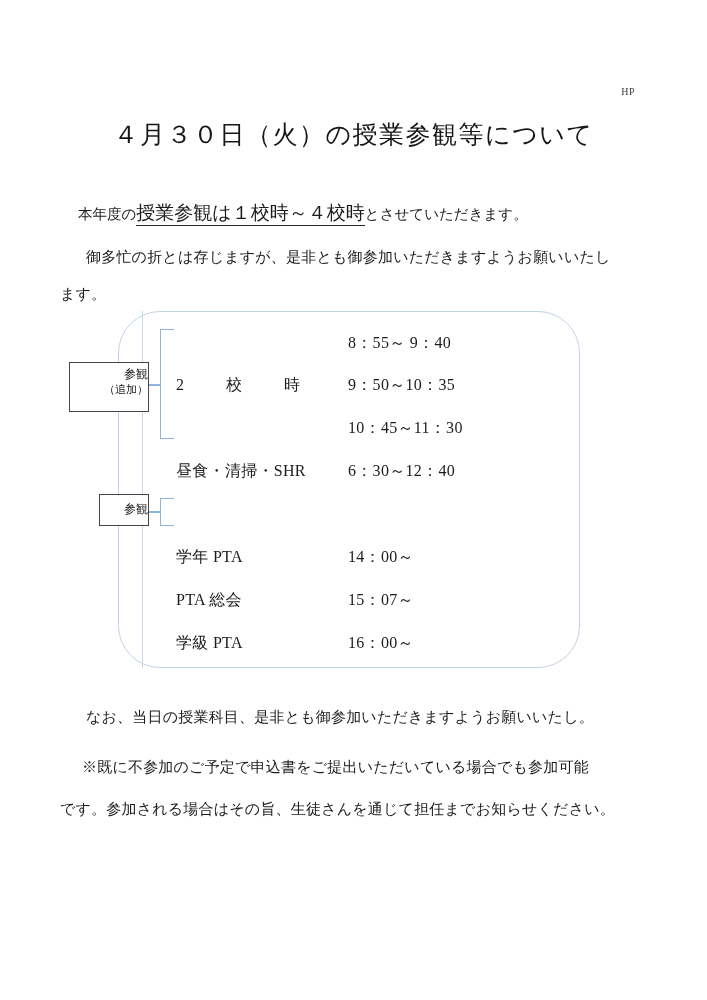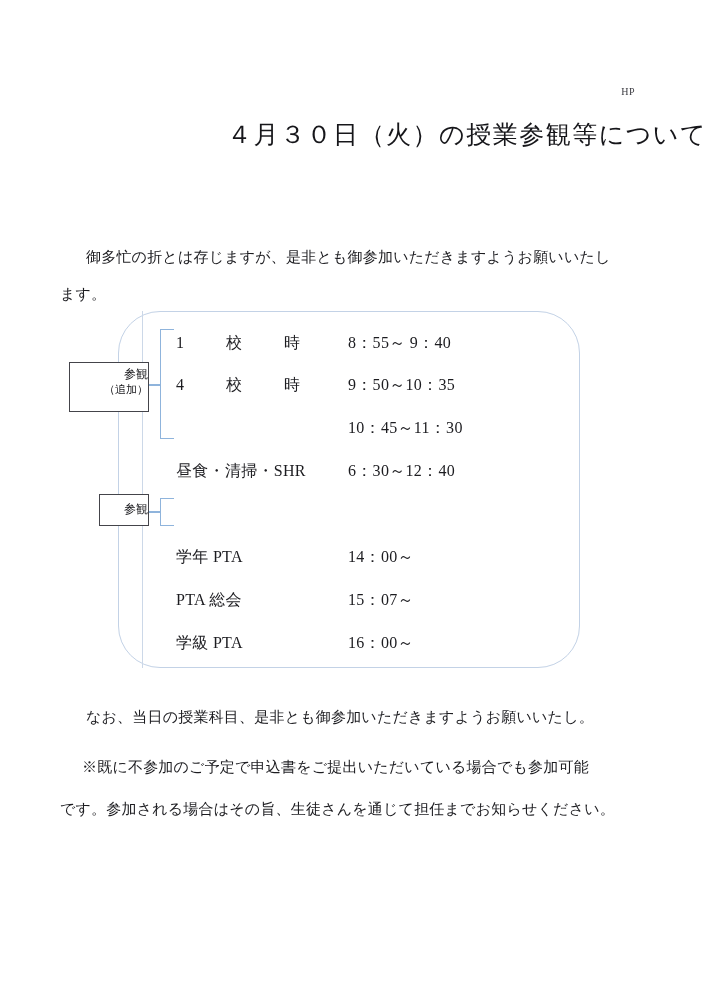--- a/index.html
+++ b/index.html
@@ -33,21 +33,21 @@
     color: #3a3a40;
     font-family: "Liberation Serif", "DejaVu Serif", serif;
   }
 
   
   .doc-title {
     position: absolute;
     left: 0;
     top: 118px;
     width: 707px;
-    text-align: right;
+    text-align: center;
     font-size: 25px;
     letter-spacing: 1.5px;
     color: #16161a;
     font-family: "Liberation Serif", "DejaVu Serif", serif;
     white-space: nowrap;
   }
 
   
   .lead-line {
     position: absolute;
@@ -189,34 +189,36 @@
 </style>
 </head>
 <body>
 
 <div class="page">
 
   <div class="hp-marker">HP</div>
 
   <div class="doc-title">４月３０日（火）の授業参観等について</div>
 
+  <div class="lead-line">
+    <span class="small">本年度の</span><span class="emph">授業参観は１校時～４校時</span><span class="small">とさせていただきます。</span>
+  </div>
 
   <div class="para para-1a">御多忙の折とは存じますが、是非とも御参加いただきますようお願いいたし</div>
   <div class="para para-1b">ます。</div>
 
   <div class="schedule-frame"></div>
   <div class="guide-line"></div>
 
   <div class="schedule-rows">
     <div class="srow" style="top:22px">
-      <span class="label wide">1　校　時</span>
       <span class="time">8：55～ 9：40</span>
     </div>
     <div class="srow" style="top:64px">
-      <span class="label wide">4　校　時</span>
+      <span class="label wide">2　校　時</span>
       <span class="time">9：50～10：35</span>
     </div>
     <div class="srow" style="top:107px">
       <span class="time">10：45～11：30</span>
     </div>
     <div class="srow" style="top:150px">
       <span class="label">昼食・清掃・SHR</span>
       <span class="time">6：30～12：40</span>
     </div>
     <div class="srow" style="top:236px">

